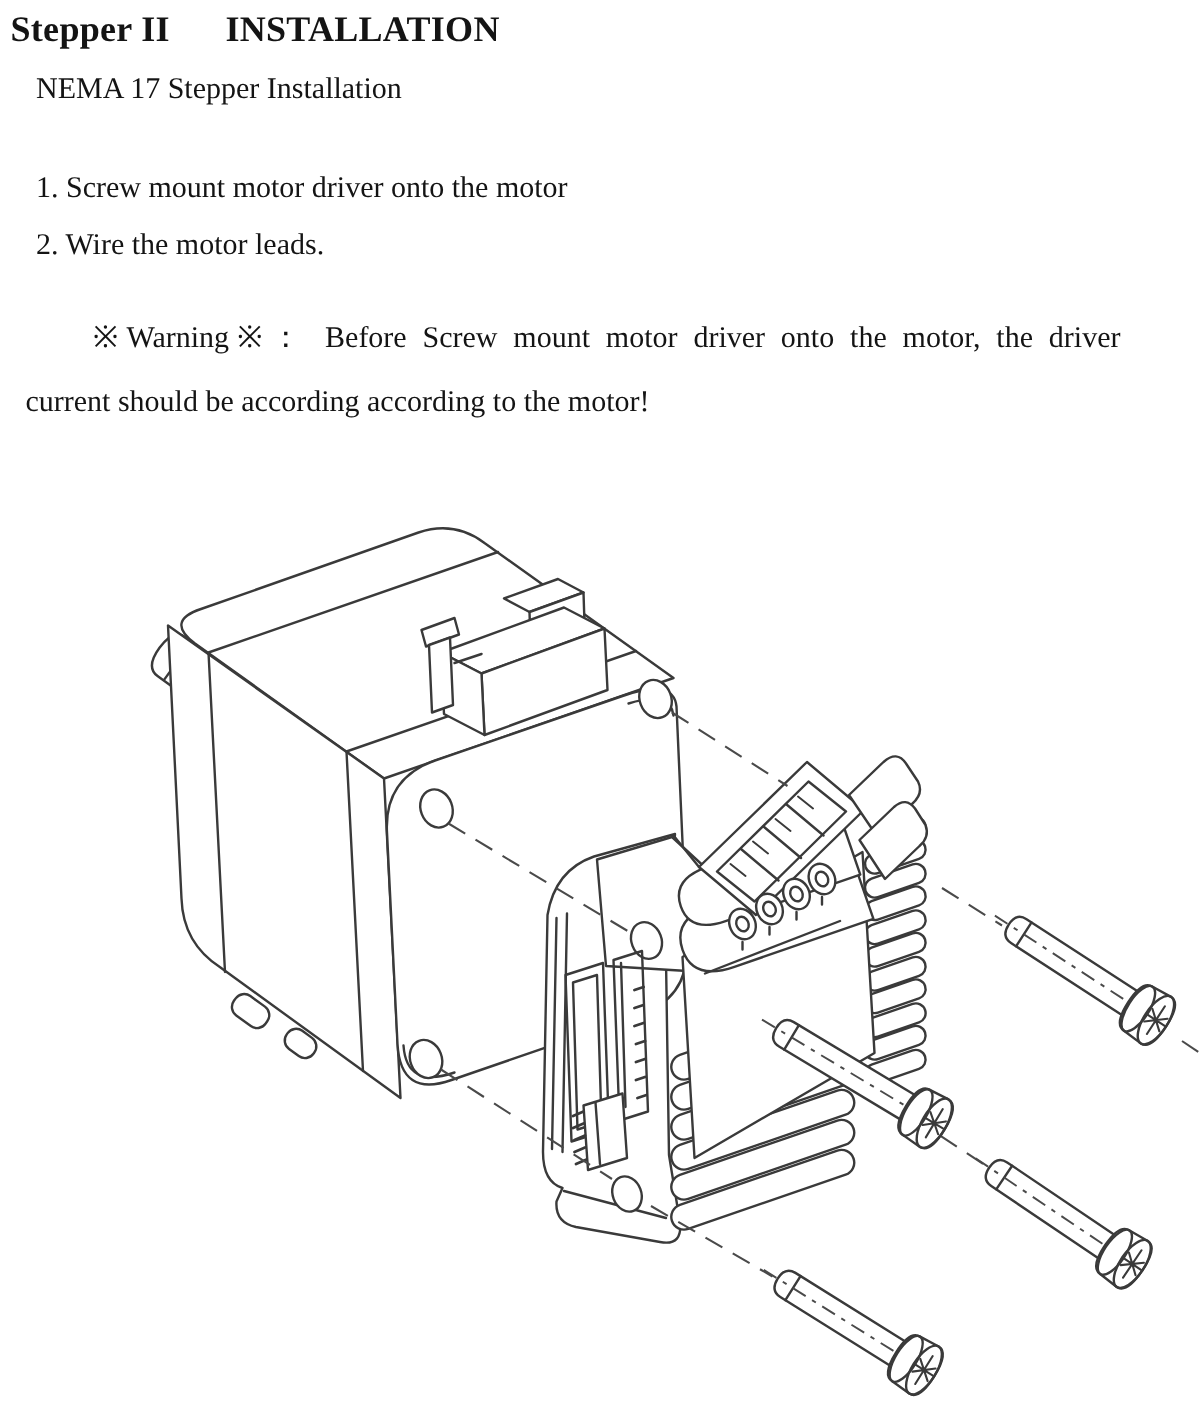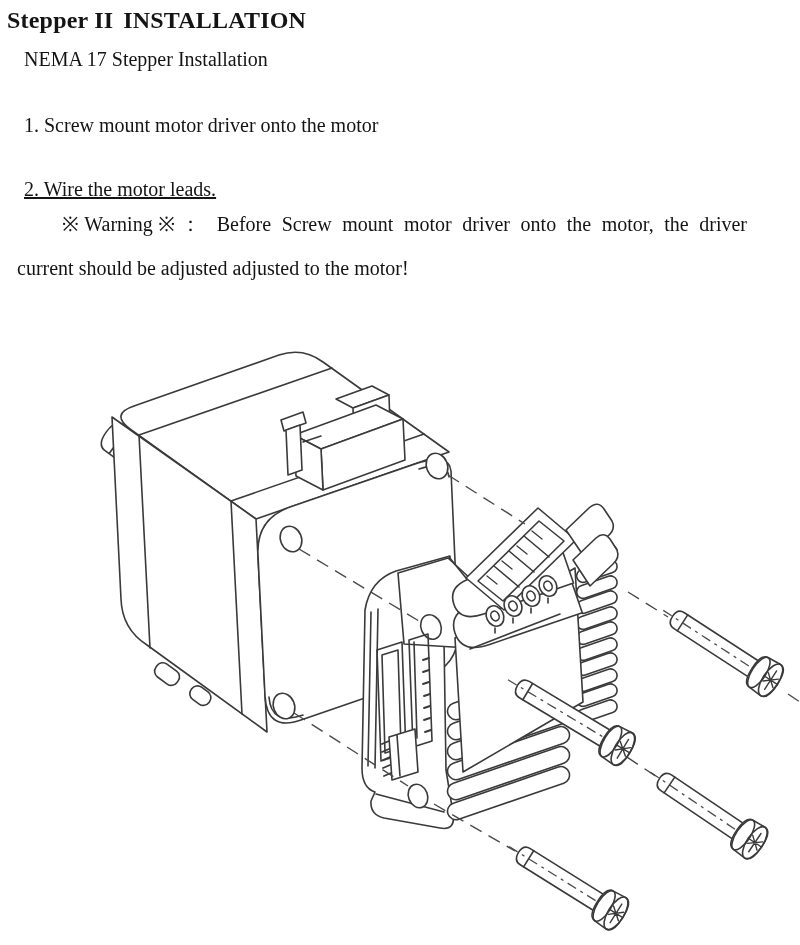--- a/index.html
+++ b/index.html
@@ -1,25 +1,25 @@
 <!DOCTYPE html>
 <html><head>
 <meta charset="utf-8">
 <style>
   html,body{margin:0;padding:0;}
   body{
     width:800px;height:945px;position:relative;background:#ffffff;overflow:hidden;
     font-family:"Liberation Serif","DejaVu Serif",serif;color:#141414;
   }
   .doc-title{position:absolute;top:7px;left:7px;font-size:24px;font-weight:bold;white-space:nowrap;letter-spacing:.2px;}
-  .doc-title .title-part2{margin-left:10px;}
+  .doc-title .title-part2{margin-left:37px;}
   .para{position:absolute;left:24px;font-size:20px;white-space:nowrap;}
   #subtitle{top:48px;}
   #step1{top:114px;}
-  #step2{top:178px;text-decoration:underline;}
+  #step2{top:152px;}
   .warn-line1{
     position:absolute;left:62px;top:210px;width:685px;font-size:20px;
     text-align:justify;text-align-last:justify;
   }
   .warn-line1 span{display:inline;}
   .warn-line2{position:absolute;left:17px;top:257px;font-size:20px;white-space:nowrap;}
   .figure-wrap{position:absolute;left:0;top:325px;width:800px;height:620px;}
   svg{display:block;}
 </style>
 </head>
@@ -30,21 +30,21 @@
 </div>
 
 <div class="para" id="subtitle">NEMA 17 Stepper Installation</div>
 <div class="para" id="step1">1. Screw mount motor driver onto the motor</div>
 <div class="para" id="step2">2. Wire the motor leads.</div>
 
 <div class="warn-line1">
   <span>※Warning※：</span>
   <span>Before Screw mount motor driver onto the motor, the driver</span>
 </div>
-<div class="warn-line2">current should be adjusted adjusted to the motor!</div>
+<div class="warn-line2">current should be according according to the motor!</div>
 
 <div class="figure-wrap">
 <svg width="800" height="620" viewBox="0 325 800 620" role="img" aria-label="Exploded isometric line drawing: motor driver and four mounting screws aligned to a NEMA 17 stepper motor">
   <g stroke="#3a3a3a" stroke-width="1.6" fill="none" stroke-linejoin="round" stroke-linecap="round">
 
     <g>
 
       <g transform="translate(112,436) rotate(36)">
         <path d="M64,-16 L3,-16 Q-7,-16 -7,0 Q-7,16 3,16 L64,16 Z" fill="#fff"></path>
         <path d="M8,-15.5 L8,15.5"></path>

